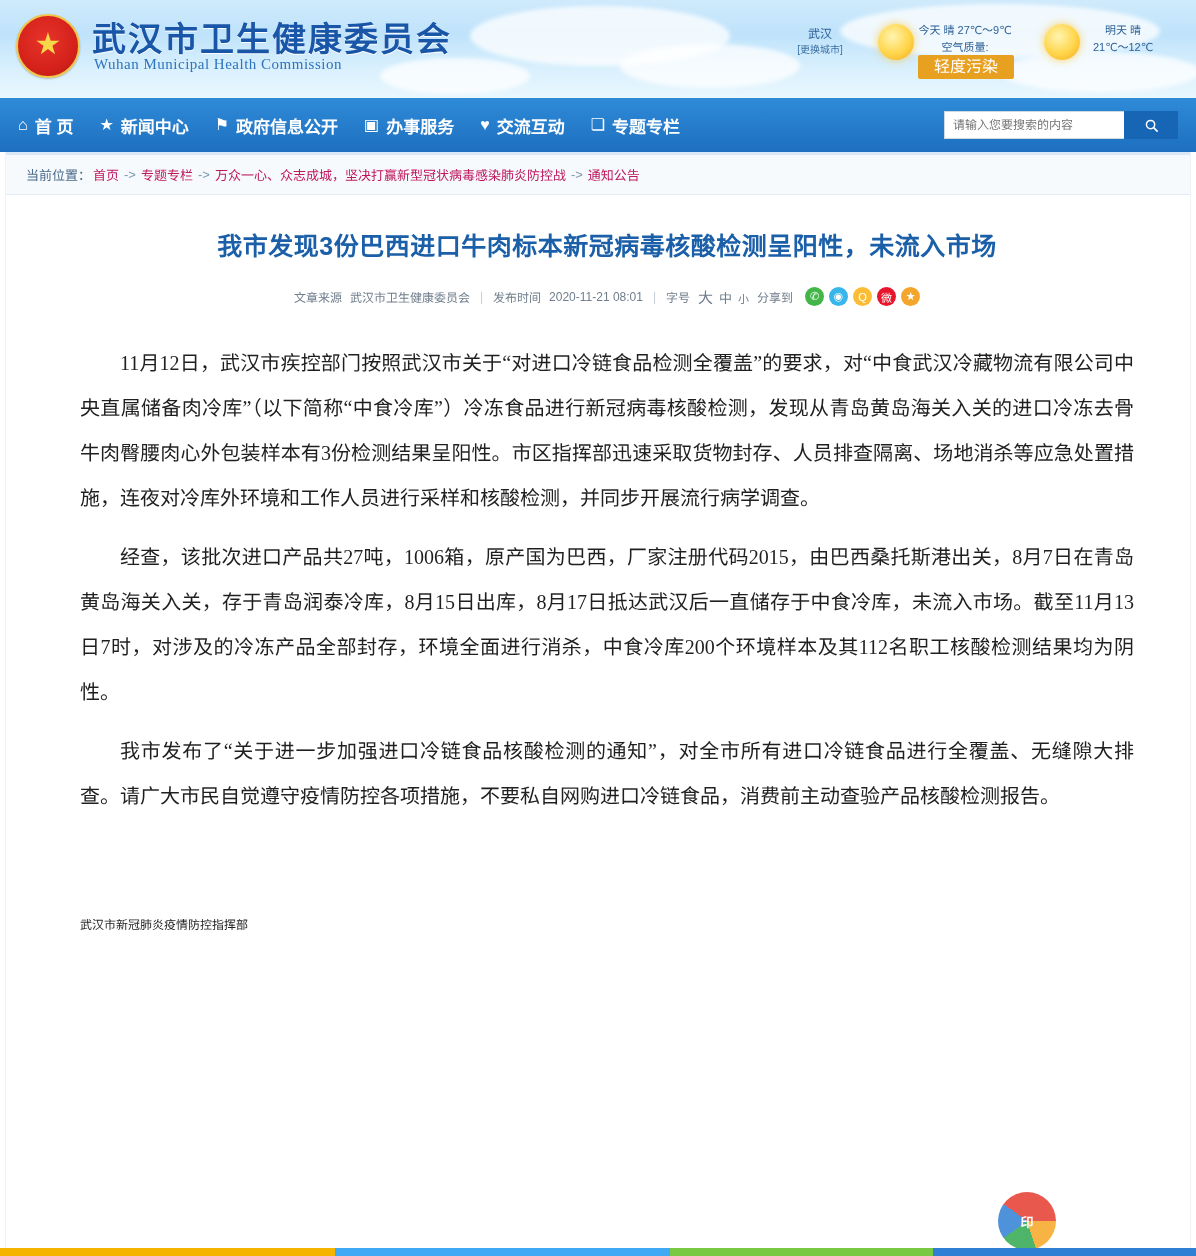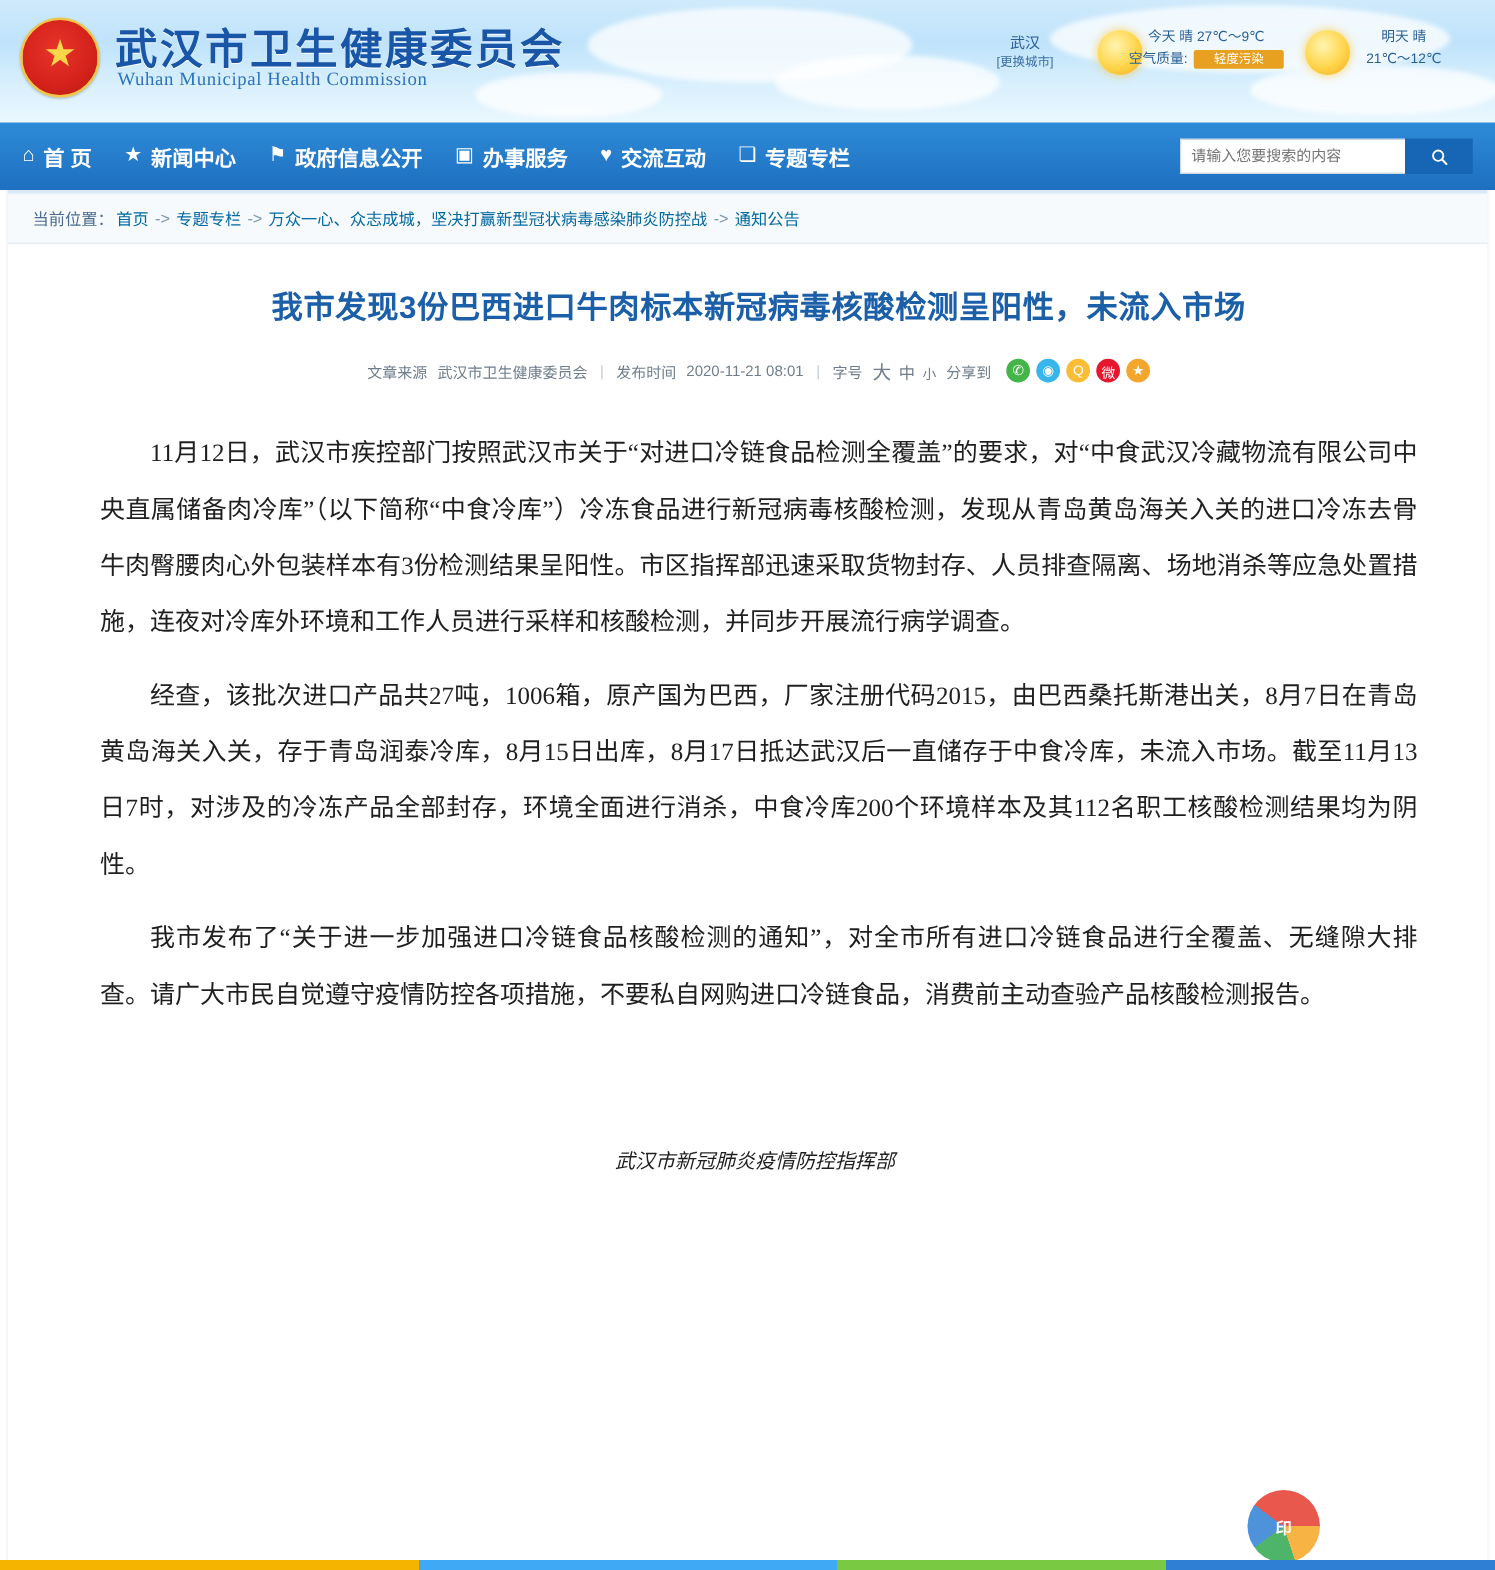--- a/index.html
+++ b/index.html
@@ -95,21 +95,21 @@
   .wx1 { left: 900px; top: 22px; width: 130px; }
   .wx2 { left: 1068px; top: 22px; width: 110px; }
   .wx-line1 { font-size: 11px; }
   .wx-line2 { font-size: 11px; }
   .aqi-badge {
     display: inline-block;
     background: #e8a020;
     color: #fff;
     padding: 0 16px;
     border-radius: 2px;
-    font-size: 10px;
+    font-size: 16px;
     margin-left: 2px;
   }
 
   
   .nav {
     position: relative;
     height: 54px;
     background: linear-gradient(180deg, #2e8bd8 0%, #1e6fc0 100%);
     display: flex;
     align-items: center;
@@ -169,21 +169,21 @@
     background: #f7fafd;
     border-bottom: 1px solid #e3ecf4;
     display: flex;
     align-items: center;
     padding-left: 26px;
     font-size: 13px;
     color: #4a6b8a;
     gap: 2px;
   }
   .bc-sep { margin: 0 3px; color:#7d97ae; }
-  .bc-link { color:#0369a1; cursor:pointer; }
+  .bc-link { color:#be185d; cursor:pointer; }
 
   
   .article {
     padding: 34px 62px 0 62px;
     margin-left: 18px;
   }
   .article-title {
     text-align: center;
     color: #1b5fa8;
     font-size: 25px;
@@ -224,27 +224,26 @@
     color: #1f1f1f;
     text-align: justify;
     font-family: "Liberation Serif", "DejaVu Serif", serif;
   }
   .body-text p {
     margin: 0 0 14px 0;
     text-indent: 2em;
   }
   .signature {
     margin-top: 92px;
-    text-align: center;
-    font-size: 16px;
+    text-align: left;
+    font-size: 12px;
     line-height: 2.4;
     color: #1f1f1f;
     font-family: "Liberation Serif", "DejaVu Serif", serif;
     padding-right: 6px;
-    font-style: italic;
   }
   .stamp {
     position: absolute;
     right: 140px;
     bottom: 6px;
     width: 58px; height: 58px;
     border-radius: 50%;
     background: conic-gradient(#e63b2e 0 25%, #f6a623 0 45%, #2fa84f 0 65%, #2f7fd4 0 85%, #e63b2e 0 100%);
     opacity: .85;
     display:flex; align-items:center; justify-content:center;

